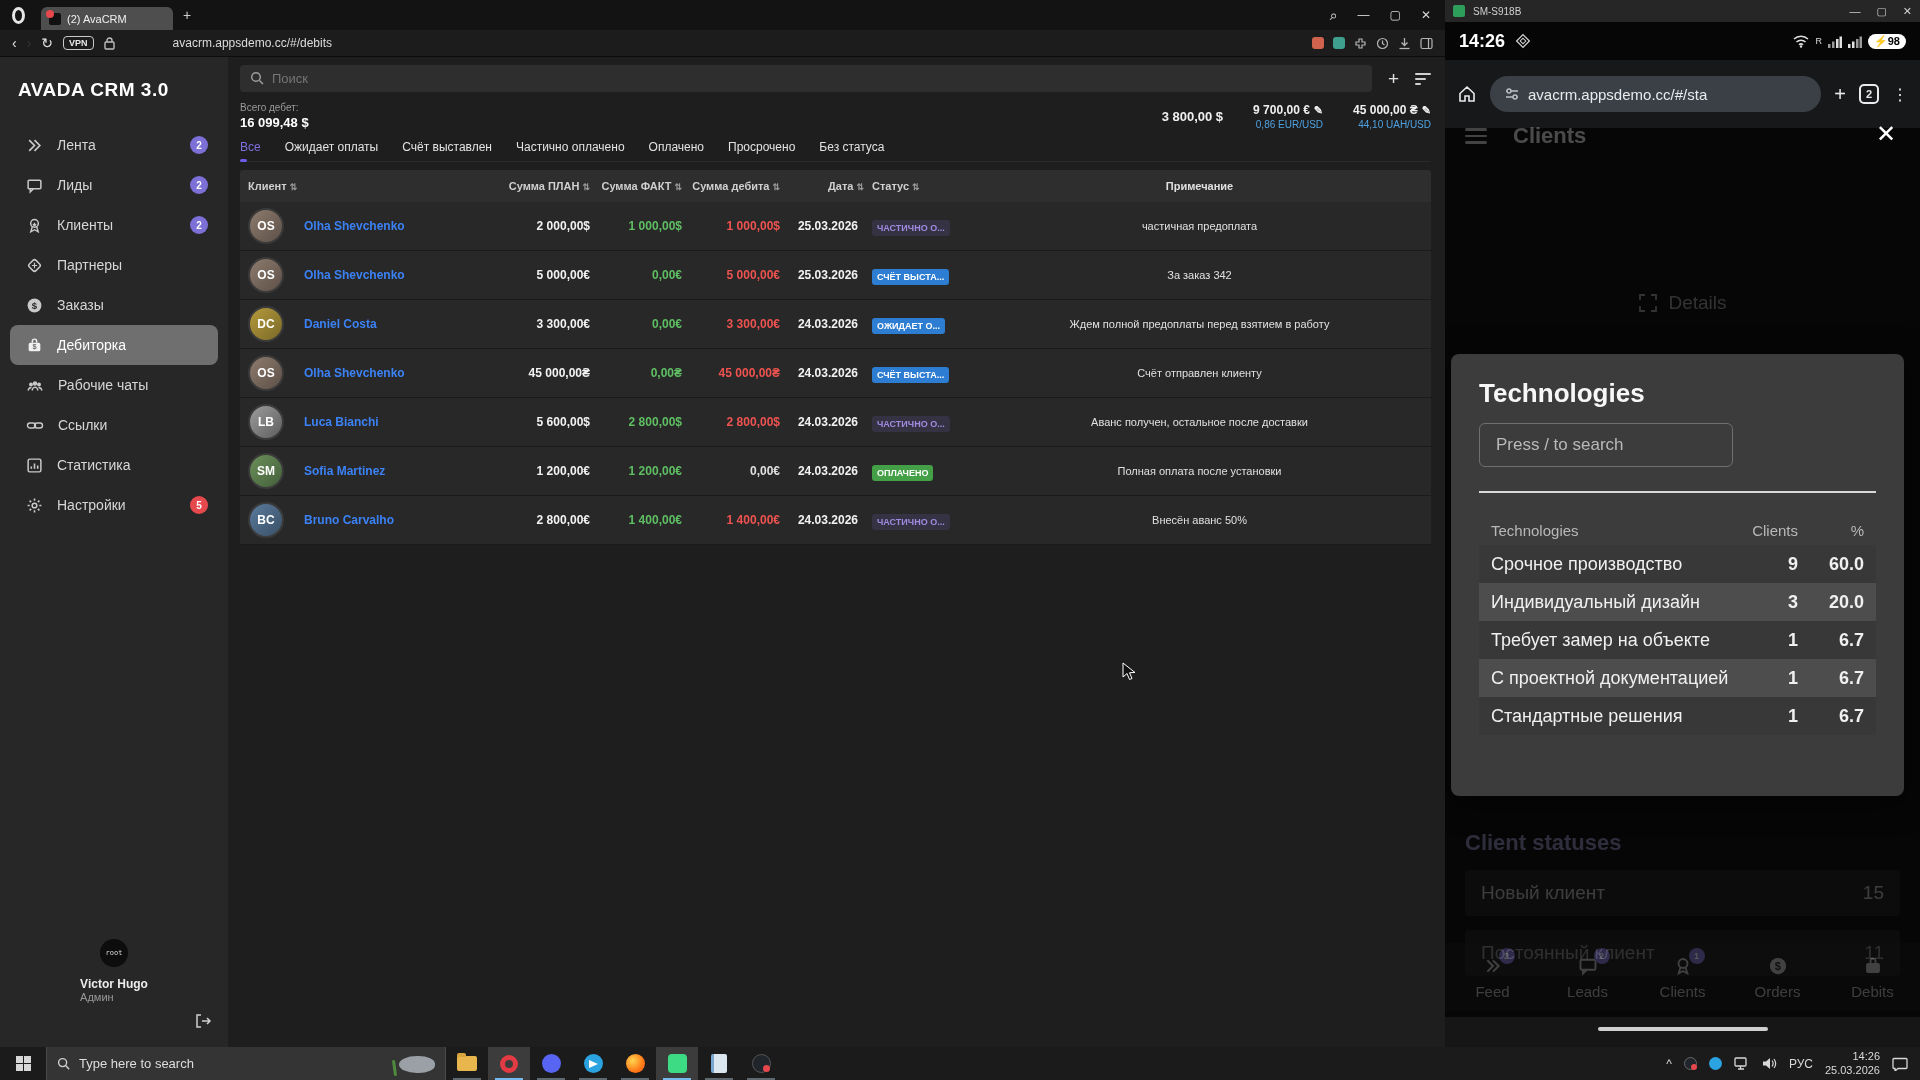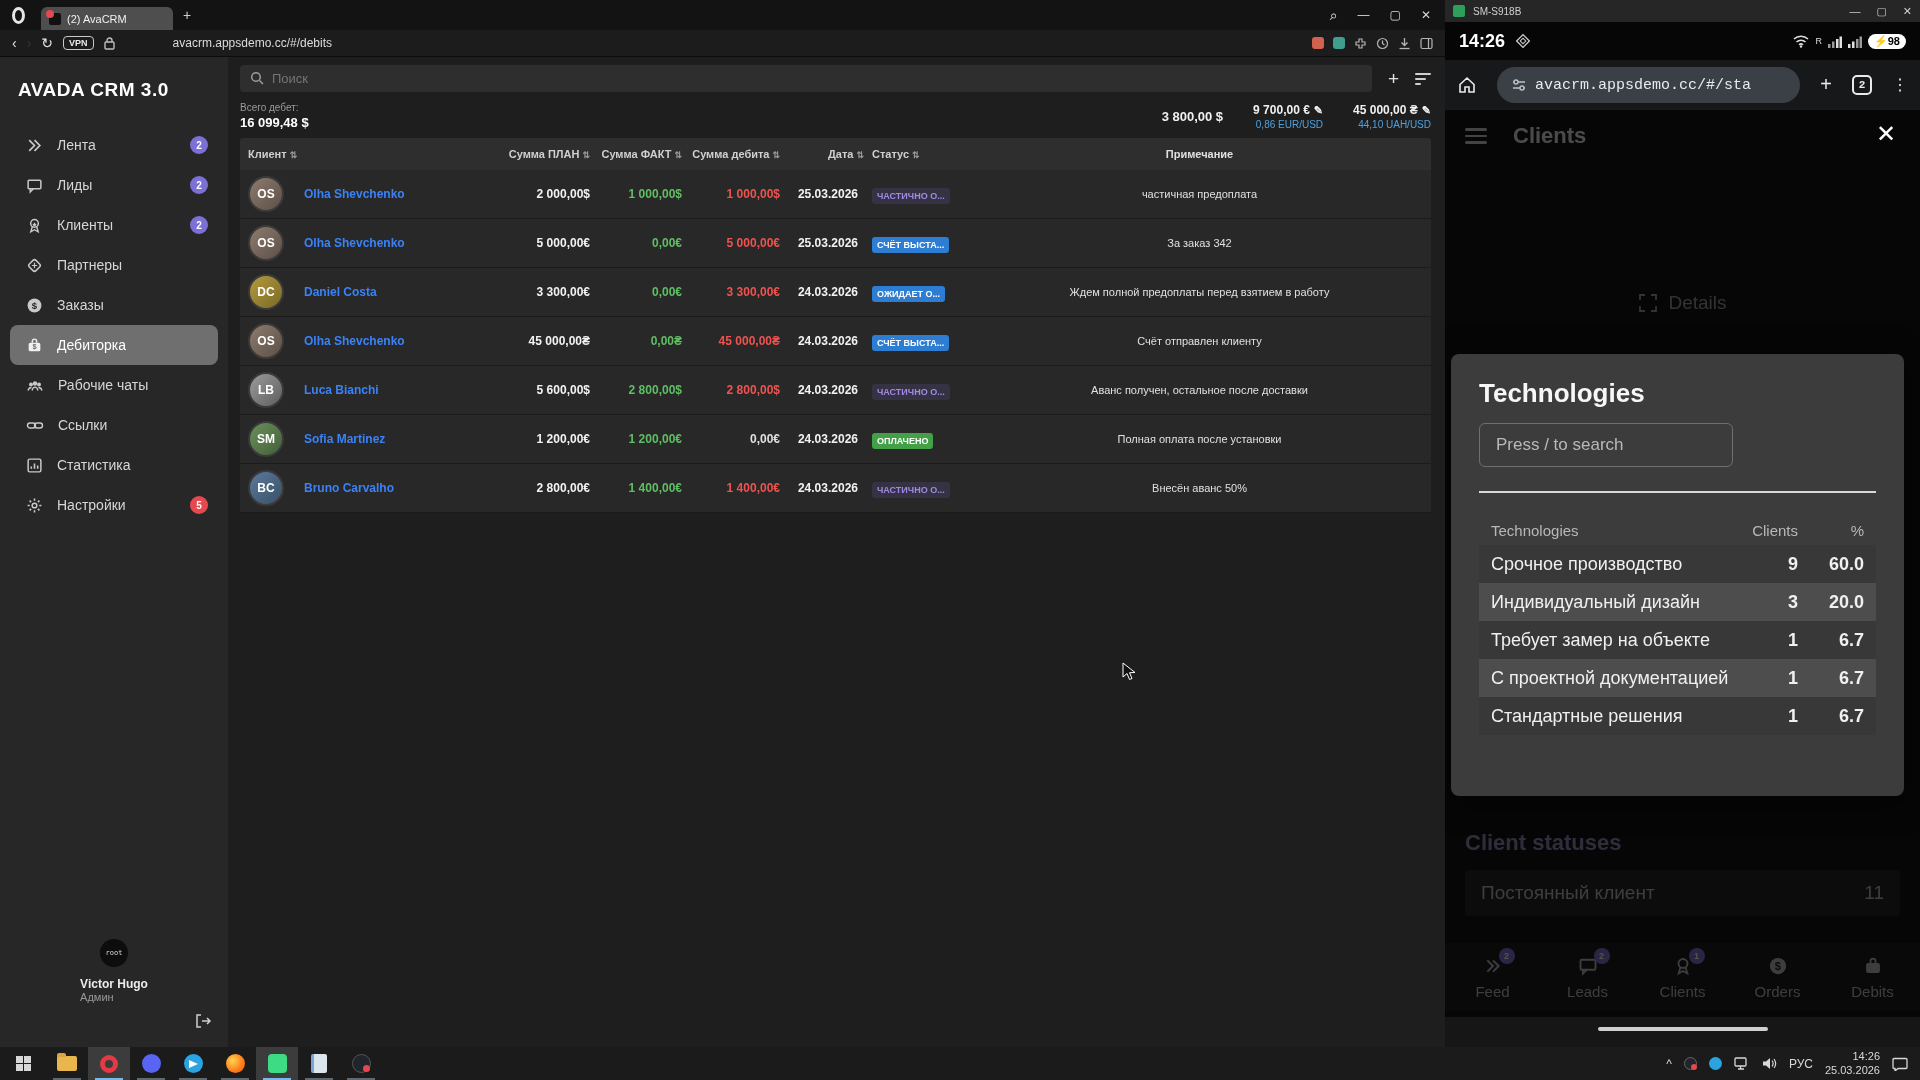--- a/index.html
+++ b/index.html
@@ -105,21 +105,21 @@
   .ptname { font-size:10px; color:#cfcfcf; }
   .ptctrls { margin-left:auto; display:flex; gap:16px; color:#cfcfcf; font-size:11px; align-items:center; }
   .pscreen { flex:1; position:relative; background:#060606; overflow:hidden; }
 
   .pstatus { position:absolute; top:0; left:0; right:0; height:38px; display:flex; align-items:center; padding:0 14px; color:#fff; }
   .ptime { font-size:18px; font-weight:bold; }
   .pstat-r { margin-left:auto; display:flex; align-items:center; gap:6px; }
   .battery { background:#fff; color:#000; border-radius:8px; font-size:11px; font-weight:bold; padding:1px 6px; }
   .sigtxt { font-size:9px; color:#ddd; }
 
-  .pchrome { position:absolute; top:38px; left:0; right:0; height:50px; display:flex; align-items:center; gap:20px; padding:0 12px; background:#17181a;font-family:Liberation Mono, monospace; }
+  .pchrome { position:absolute; top:38px; left:0; right:0; height:68px; display:flex; align-items:center; gap:13px; padding:0 12px; background:#17181a; }
   .urlpill { flex:1; height:36px; background:#3b4046; border-radius:18px; display:flex; align-items:center; gap:8px; padding:0 14px; color:#e8eaed; font-size:15px; white-space:nowrap; overflow:hidden; }
   .tabcount { width:20px; height:20px; border:2px solid #e8eaed; border-radius:5px; color:#e8eaed; font-size:11px; font-weight:bold; display:flex; align-items:center; justify-content:center; }
   .kebab { color:#e8eaed; font-size:16px; }
   .homeico,.plusico { color:#e8eaed; font-size:20px; }
 
   .dim { opacity:.3; }
   .pheader { position:absolute; top:88px; left:0; right:0; height:52px; display:flex; align-items:center; gap:26px; padding:0 20px; }
   .pheader .htitle { font-size:22px; font-weight:bold; color:#e8e8e8; }
   .hamb { display:flex; flex-direction:column; gap:4px; }
   .hamb i { width:22px; height:2.5px; background:#d0d0d0; border-radius:2px; display:block; }
@@ -362,20 +362,29 @@
               <div class="c1"><span>9 700,00 €</span><span class="pen">✎</span></div>
               <div class="c2">0,86 EUR/USD</div>
             </span>
             <span class="curblock">
               <div class="c1"><span>45 000,00 ₴</span><span class="pen">✎</span></div>
               <div class="c2">44,10 UAH/USD</div>
             </span>
           </div>
         </div>
 
+        <div class="tabsrow">
+          <span class="ftab active">Все</span>
+          <span class="ftab">Ожидает оплаты</span>
+          <span class="ftab">Счёт выставлен</span>
+          <span class="ftab">Частично оплачено</span>
+          <span class="ftab">Оплачено</span>
+          <span class="ftab">Просрочено</span>
+          <span class="ftab">Без статуса</span>
+        </div>
 
         <div class="tgrid thead">
           <span><span>Клиент</span><span class="sort">⇅</span></span>
           <span class="num"><span>Сумма ПЛАН</span><span class="sort">⇅</span></span>
           <span class="num"><span>Сумма ФАКТ</span><span class="sort">⇅</span></span>
           <span class="num"><span>Сумма дебита</span><span class="sort">⇅</span></span>
           <span class="num"><span>Дата</span><span class="sort">⇅</span></span>
           <span style="padding-left:8px"><span>Статус</span><span class="sort">⇅</span></span>
           <span class="cnote"><span>Примечание</span></span>
         </div>
@@ -579,20 +588,24 @@
         <div class="pmgrid pmrow">
           <span class="nm">Стандартные решения</span>
           <span class="r">1</span>
           <span class="r">6.7</span>
         </div>
       </div>
 
       <div class="pstatuses dim">
         <div class="pstitle">Client statuses</div>
         <div class="psrow">
+          <span>Новый клиент</span>
+          <span class="v">15</span>
+        </div>
+        <div class="psrow">
           <span>Постоянный клиент</span>
           <span class="v">11</span>
         </div>
       </div>
 
       <div class="pnav dim">
         <div class="pnavitem">
           <span class="pnavico">
               <svg width="20" height="18" viewBox="0 0 16 16">
                 <path d="M3 3l5 5-5 5M8 3l5 5-5 5" fill="none" stroke="#bdbdbd" stroke-width="1.8"></path>
@@ -648,20 +661,31 @@
 
   <div id="taskbar">
     <div class="startbtn">
         <span class="winlogo">
           <i></i>
           <i></i>
           <i></i>
           <i></i>
         </span>
       </div>
+    <div class="tsearch">
+      <svg width="14" height="14" viewBox="0 0 15 15">
+          <circle cx="6" cy="6" r="4.3" fill="none" stroke="#cfcfcf" stroke-width="1.5"></circle>
+          <path d="M9.5 9.5l3.5 3.5" stroke="#cfcfcf" stroke-width="1.5"></path>
+        </svg>
+      <span>Type here to search</span>
+      <span class="manatee">
+          <span class="plant"></span>
+          <span class="body"></span>
+        </span>
+    </div>
     <div class="tapps">
       <div class="tapp">
           <span class="ico-folder"></span>
         </div>
       <div class="tapp on">
           <span class="ico-opera"></span>
         </div>
       <div class="tapp">
           <span class="ico-discord"></span>
         </div>

